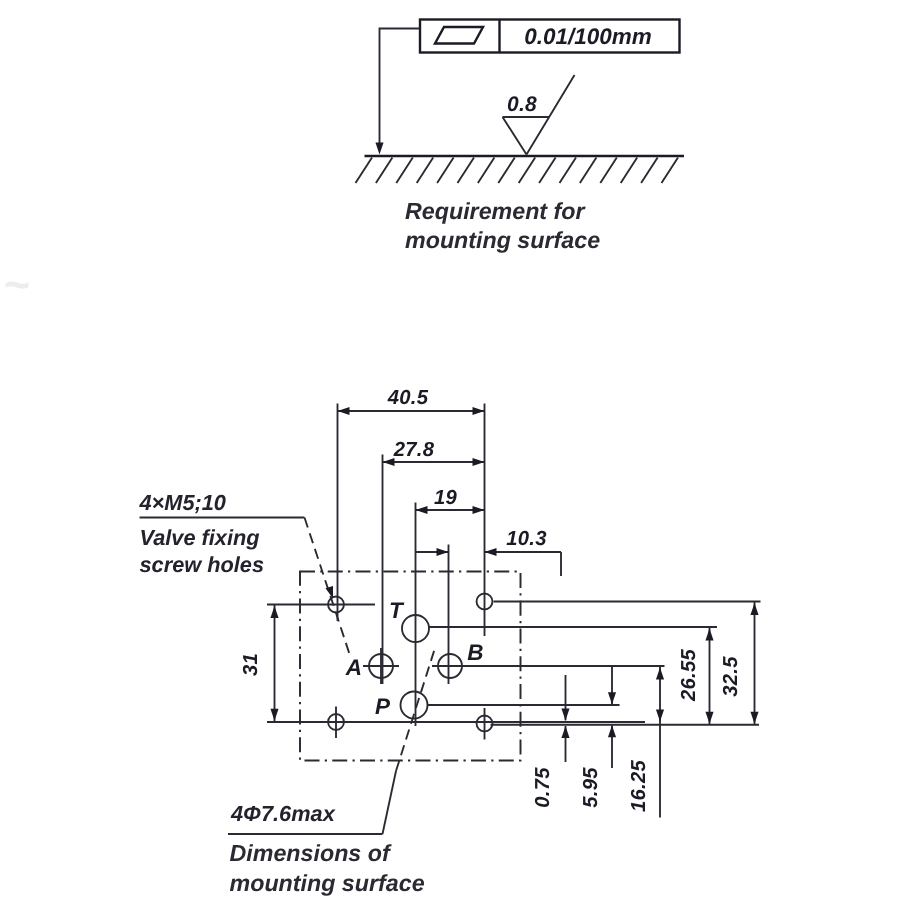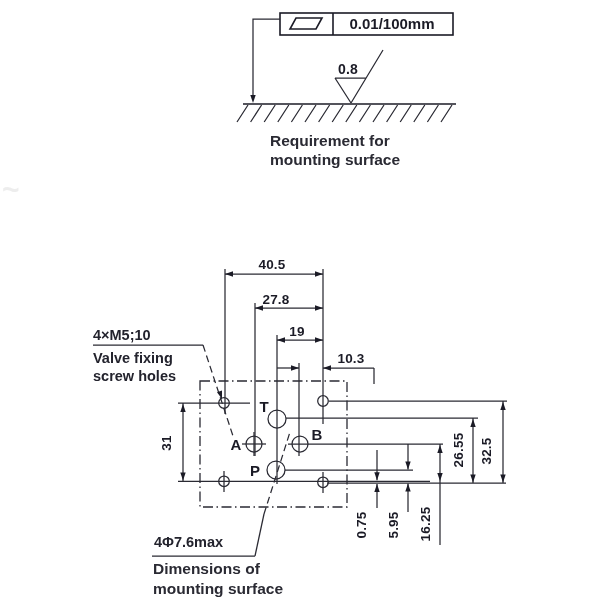--- a/index.html
+++ b/index.html
@@ -1,16 +1,16 @@
 <!DOCTYPE html>
 <html><head>
 <meta charset="utf-8">
 <style>
   html,body{margin:0;padding:0;background:#ffffff;}
-  .stage{width:600px;height:600px;position:relative;background:#fff;overflow:hidden;}
+  .stage{width:600px;height:600px;position:relative;background:#fff;overflow:hidden;font-style:italic;}
   svg{display:block;}
   text{font-family:"Liberation Sans","DejaVu Sans",sans-serif;fill:#1b1b26;}
   .dimtxt{font-size:13.5px;font-weight:700;letter-spacing:0.2px;}
   .porttxt{font-size:15px;font-weight:700;}
   .notetxt{font-size:14.5px;font-weight:600;fill:#23232d;}
   .captxt{font-size:15.5px;font-weight:600;fill:#2a2a33;}
   .frametxt{font-size:15px;font-weight:700;}
   .ln{stroke:#2a2a33;stroke-width:1.25;fill:none;}
   .thk{stroke:#1b1b26;stroke-width:1.6;fill:none;}
   .arr{fill:#1b1b26;stroke:none;}

